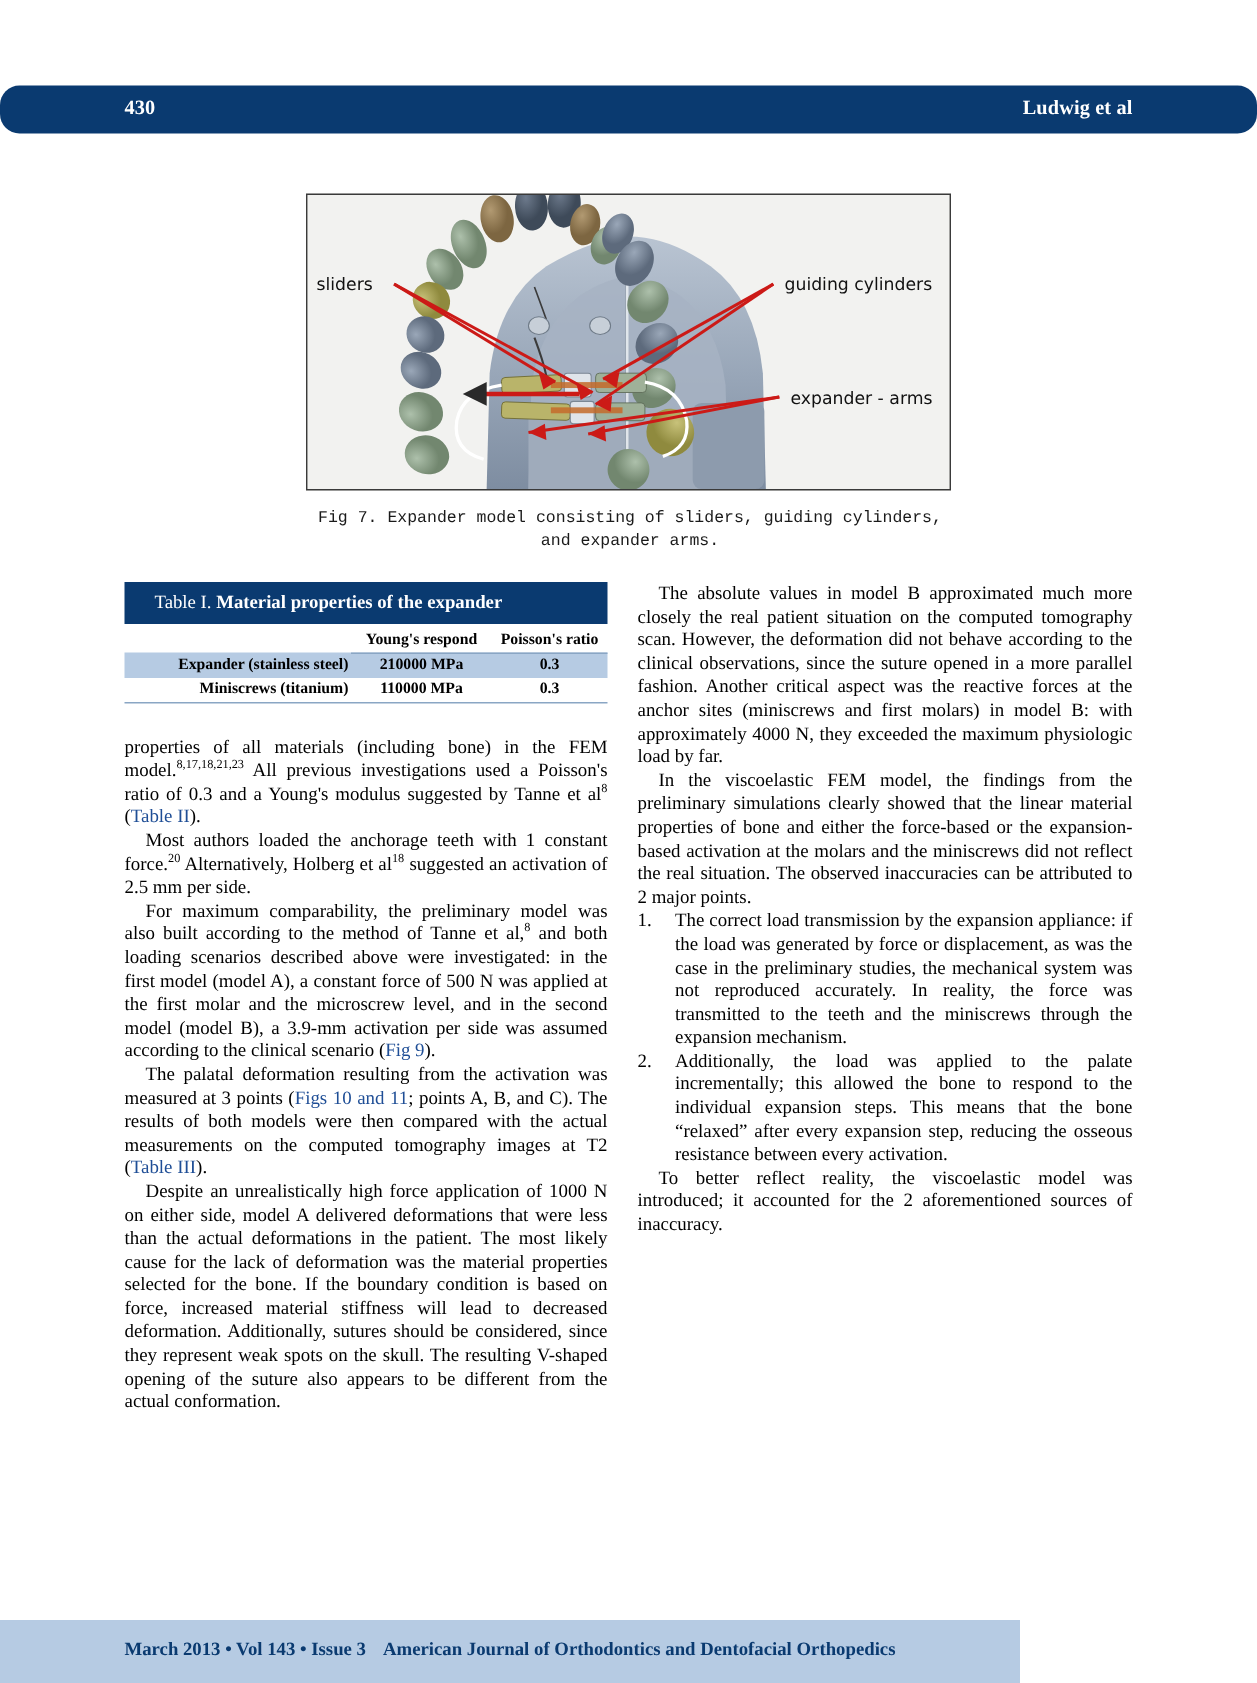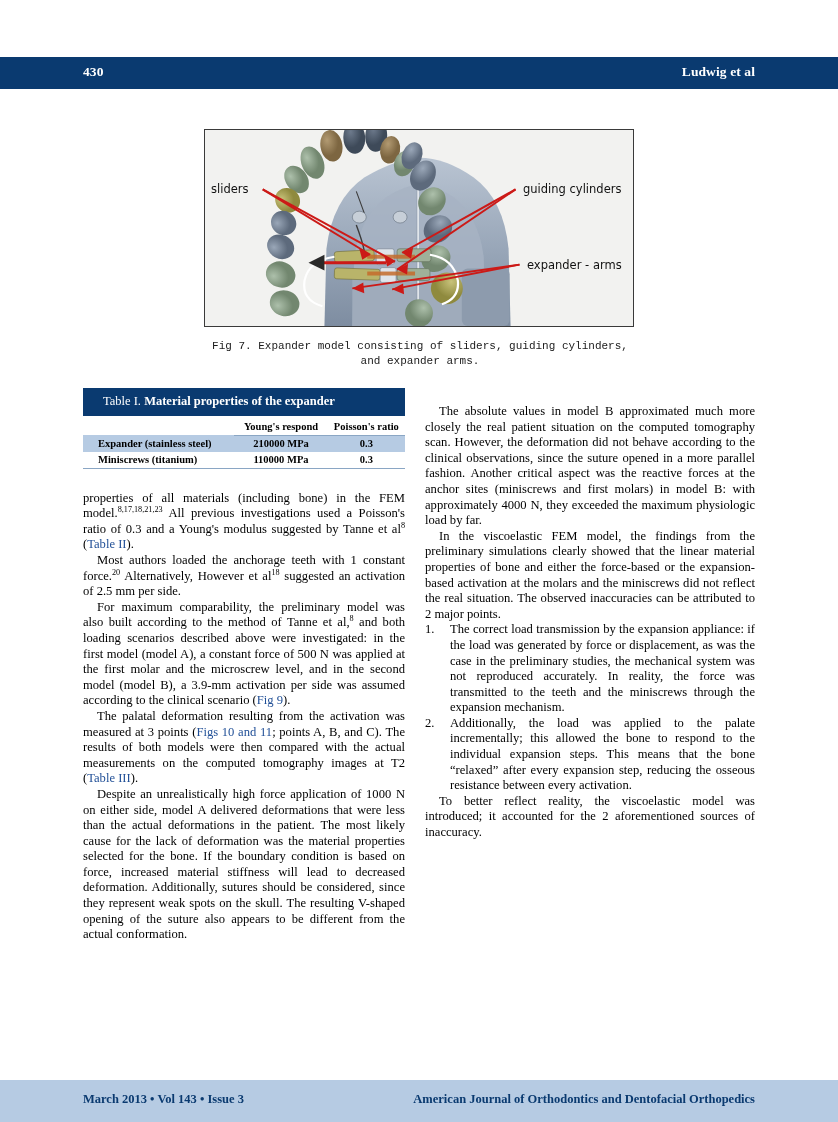--- a/index.html
+++ b/index.html
@@ -18,20 +18,21 @@
 
   
   .running-head {
     position: absolute;
     left: 0;
     top: 57px;
     width: 838px;
     height: 32px;
     background: #0a3a70;
     color: #ffffff;
+    border-radius: 13px;
   }
   .running-head .rh-page {
     position: absolute;
     left: 83px;
     top: 7px;
     font-size: 13.5px;
     font-weight: bold;
     letter-spacing: 0.1px;
   }
   .running-head .rh-authors {
@@ -96,21 +97,21 @@
   }
   .col-left {
     position: absolute;
     left: 0;
     top: 0;
     width: 322px;
   }
   .col-right {
     position: absolute;
     left: 342px;
-    top: 16px;
+    top: 0;
     width: 330px;
   }
 
   
   .tbl-wrap { width: 322px; }
   .tbl-title {
     background: #0a3a70;
     color: #ffffff;
     font-size: 12.5px;
     font-weight: bold;
@@ -130,21 +131,21 @@
     border-bottom: 1px solid #8aa6c4;
     text-align: center;
     white-space: nowrap;
   }
   table.mat-table th.th-blank { border-bottom: none; }
   table.mat-table td {
     padding: 2.5px 2px;
     text-align: center;
     font-weight: bold;
   }
-  table.mat-table td.c-name { text-align: left; padding-left: 15px; }
+  table.mat-table td.c-name { text-align: right; padding-left: 15px; }
   table.mat-table tr.row-shaded td { background: #b6cbe3; }
   table.mat-table tr.row-last td { border-bottom: 1px solid #8aa6c4; }
   .col-w1 { width: 47%; }
   .col-w2 { width: 29%; }
   .col-w3 { width: 24%; }
 
   
   p.body {
     margin: 0;
     text-align: justify;
@@ -180,21 +181,21 @@
     text-align: left;
   }
   .list-gap-top { margin-top: 13px; }
   .para-gap { margin-top: 13px; }
 
   
   .footer-bar {
     position: absolute;
     left: 0;
     top: 1080px;
-    width: 838px;
+    width: 680px;
     height: 42px;
     background: #b6cbe3;
   }
   .footer-bar .ft-left {
     position: absolute;
     left: 83px;
     top: 12px;
     font-size: 12.5px;
     font-weight: bold;
     color: #0a3a70;
@@ -371,21 +372,21 @@
             <td class="c-name">Miniscrews (titanium)</td>
             <td>110000 MPa</td>
             <td>0.3</td>
           </tr>
         </tbody>
       </table>
     </div>
 
     <p class="body no-indent first-after-table"><span>properties of all materials (including bone) in the FEM model.</span><sup>8,17,18,21,23</sup><span> All previous investigations used a Poisson's ratio of 0.3 and a Young's modulus suggested by Tanne et al</span><sup>8</sup><span> (</span><span class="xref">Table II</span><span>).</span></p>
 
-    <p class="body"><span>Most authors loaded the anchorage teeth with 1 constant force.</span><sup>20</sup><span> Alternatively, However et al</span><sup>18</sup><span> suggested an activation of 2.5 mm per side.</span></p>
+    <p class="body"><span>Most authors loaded the anchorage teeth with 1 constant force.</span><sup>20</sup><span> Alternatively, Holberg et al</span><sup>18</sup><span> suggested an activation of 2.5 mm per side.</span></p>
 
     <p class="body"><span>For maximum comparability, the preliminary model was also built according to the method of Tanne et al,</span><sup>8</sup><span> and both loading scenarios described above were investigated: in the first model (model A), a constant force of 500 N was applied at the first molar and the microscrew level, and in the second model (model B), a 3.9-mm activation per side was assumed according to the clinical scenario (</span><span class="xref">Fig 9</span><span>).</span></p>
 
     <p class="body"><span>The palatal deformation resulting from the activation was measured at 3 points (</span><span class="xref">Figs 10 and 11</span><span>; points A, B, and C). The results of both models were then compared with the actual measurements on the computed tomography images at T2 (</span><span class="xref">Table III</span><span>).</span></p>
 
     <p class="body">Despite an unrealistically high force application of 1000 N on either side, model A delivered deformations that were less than the actual deformations in the patient. The most likely cause for the lack of deformation was the material properties selected for the bone. If the boundary condition is based on force, increased material stiffness will lead to decreased deformation. Additionally, sutures should be considered, since they represent weak spots on the skull. The resulting V-shaped opening of the suture also appears to be different from the actual conformation.</p>
   </div>
 
   <div class="col-right">
     <p class="body">The absolute values in model B approximated much more closely the real patient situation on the computed tomography scan. However, the deformation did not behave according to the clinical observations, since the suture opened in a more parallel fashion. Another critical aspect was the reactive forces at the anchor sites (miniscrews and first molars) in model B: with approximately 4000 N, they exceeded the maximum physiologic load by far.</p>

